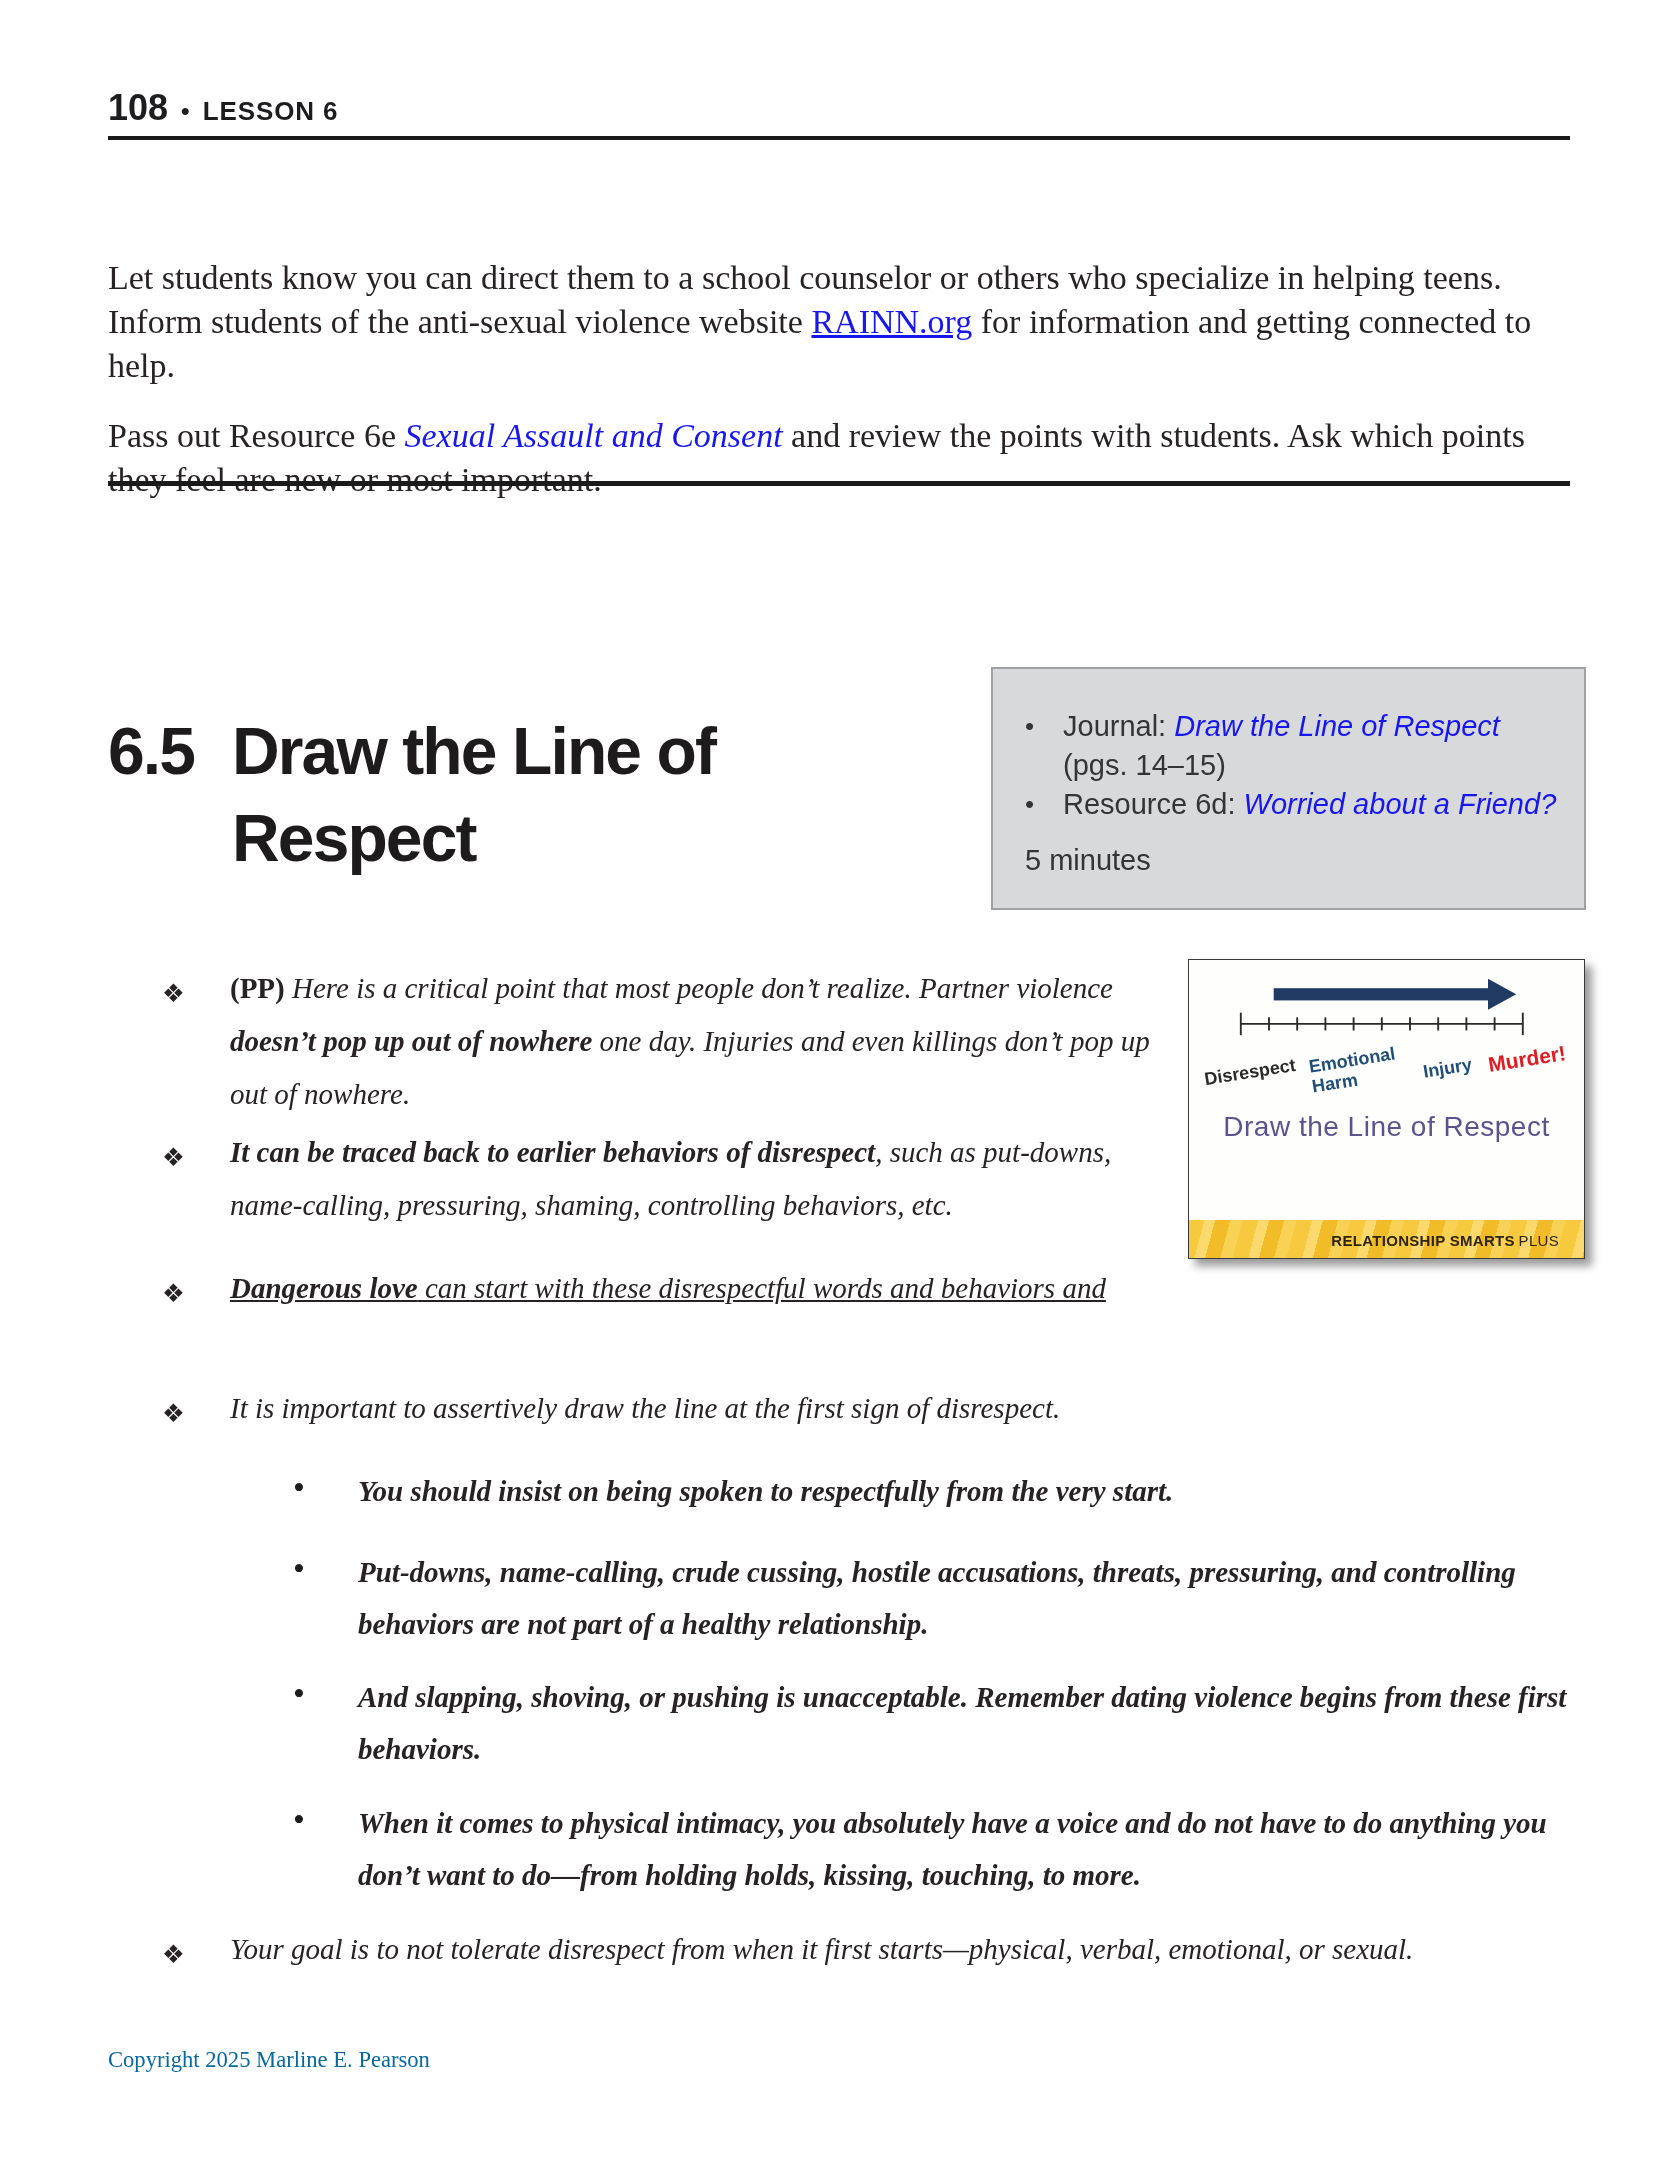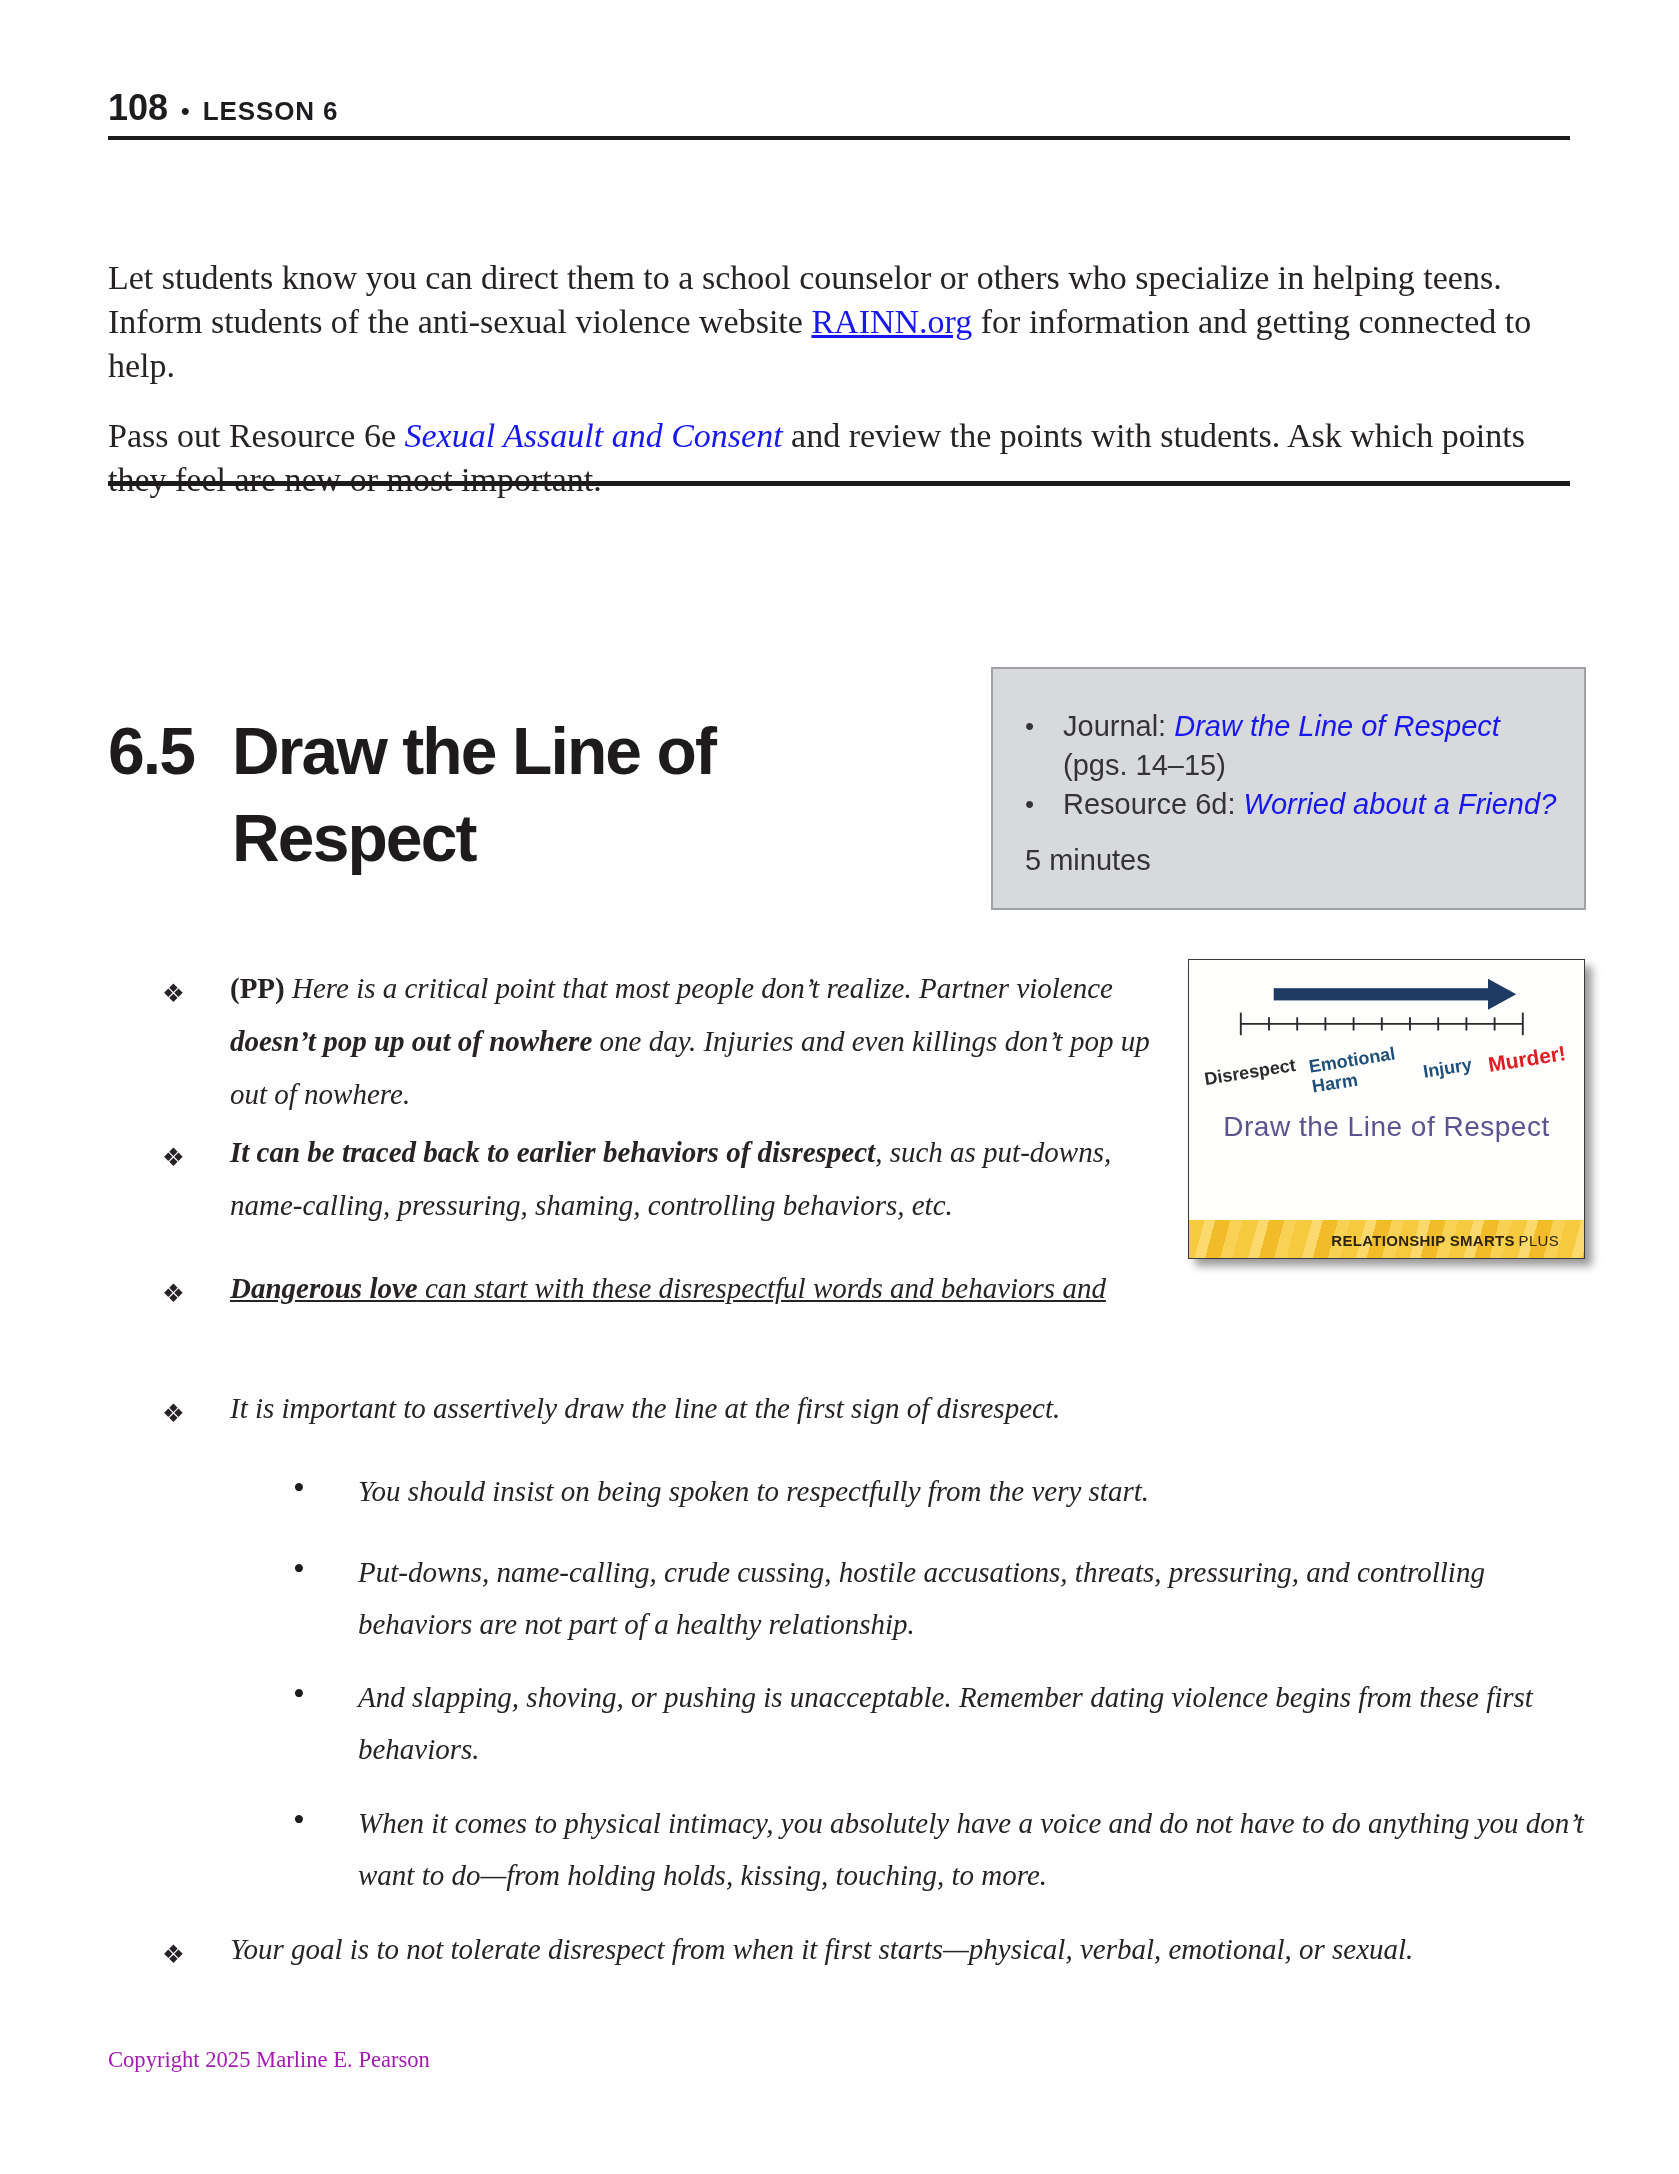--- a/index.html
+++ b/index.html
@@ -54,36 +54,36 @@
   .slide-brand{position:absolute;right:25px;bottom:9.4px;font-size:15px;color:#2f2410;letter-spacing:0.3px;}
   .slide-brand .bb{font-weight:bold;}
   .slide-brand .bl{font-weight:normal;margin-left:3.8px;}
   
   .dbullet{position:absolute;left:108px;font-size:29px;line-height:53px;}
   .dmark{position:absolute;left:54px;top:4.7px;font-size:25.4px;font-style:normal;color:#262226;
     font-family:"DejaVu Sans",sans-serif;}
   .dtext{margin-left:122px;}
   .sbullet{position:absolute;left:108px;font-size:29px;line-height:52px;}
   .smark{position:absolute;left:185px;top:-2.8px;font-size:34px;color:#1f1c1e;}
-  .stext{margin-left:250px;}
+  .stext{margin-left:250px;font-weight:bold;}
   
   .seg-r{font-style:normal;}
   .seg-i{font-style:italic;}
   .seg-b{font-weight:bold;font-style:normal;}
   .seg-bi{font-weight:bold;font-style:italic;}
   .seg-link{color:var(--blue);text-decoration:underline;cursor:pointer;}
   .seg-bluei{color:var(--blue);font-style:italic;}
   
   .w980{width:927px;}
   .w1420{width:1347px;text-decoration:underline;}
   .w1450{width:1375px;}
   .w1300{width:1234px;}
   .w1285{width:1215px;}
   
-  .footer{position:absolute;left:108px;top:2047px;font-size:22.6px;color:#a21caf;}
+  .footer{position:absolute;left:108px;top:2047px;font-size:22.6px;color:#0369a1;}
 </style>
 </head>
 <body>
 
 <div class="page">
 
   <div class="header">
     <span class="hnum">108</span>
     <span class="hsep">•</span>
     <span class="hlesson">LESSON 6</span>

